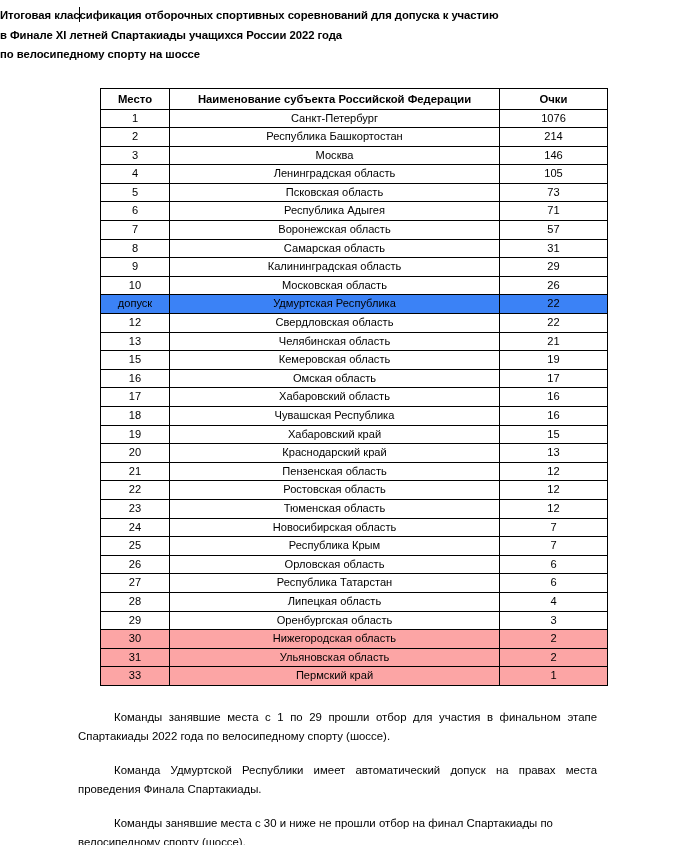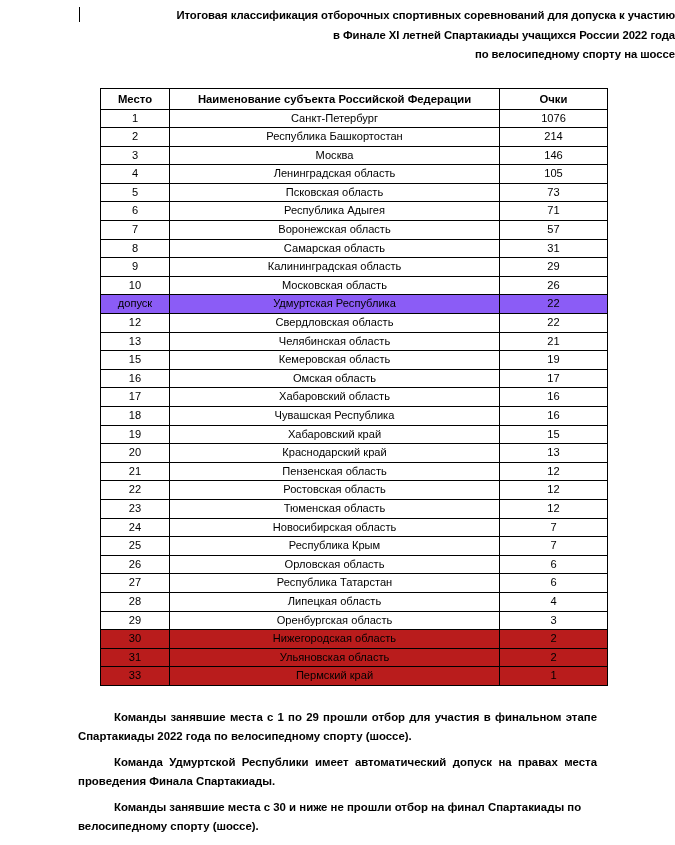--- a/index.html
+++ b/index.html
@@ -13,21 +13,21 @@
     background: #ffffff;
     font-family: "Liberation Sans", sans-serif;
     color: #000000;
     overflow: hidden;
     position: relative;
   }
 
   
   .doc-title {
     padding-top: 6px;
-    text-align: right;
+    text-align: left;
     font-size: 11.3px;
     font-weight: bold;
     line-height: 19.5px;
     letter-spacing: -0.05px;
     position: relative;
   }
   .doc-title .title-line {
     display: block;
     white-space: nowrap;
   }
@@ -71,40 +71,39 @@
     font-weight: bold;
     height: 20px;
     line-height: 20px;
     font-size: 11.3px;
   }
   table.rank tbody td {
     font-weight: normal;
   }
 
   tr.hl-green td {
-    background: #8b5cf6;
+    background: #3b82f6;
   }
   tr.hl-orange td {
-    background: #b91c1c;
+    background: #fca5a5;
   }
 
   
   .notes {
     margin-top: 22px;
     margin-left: 78px;
     margin-right: 78px;
     font-size: 11.4px;
     line-height: 18.6px;
     text-align: justify;
     text-justify: inter-word;
   }
   .notes p {
-    margin: 8px 0 0 0;
+    margin: 16px 0 0 0;
     text-indent: 36px;
-    font-weight: bold;
   }
   .notes p.last {
     text-align: left;
   }
 </style>
 </head>
 <body>
 
 <div class="doc-title">
   <span class="caret"></span>

